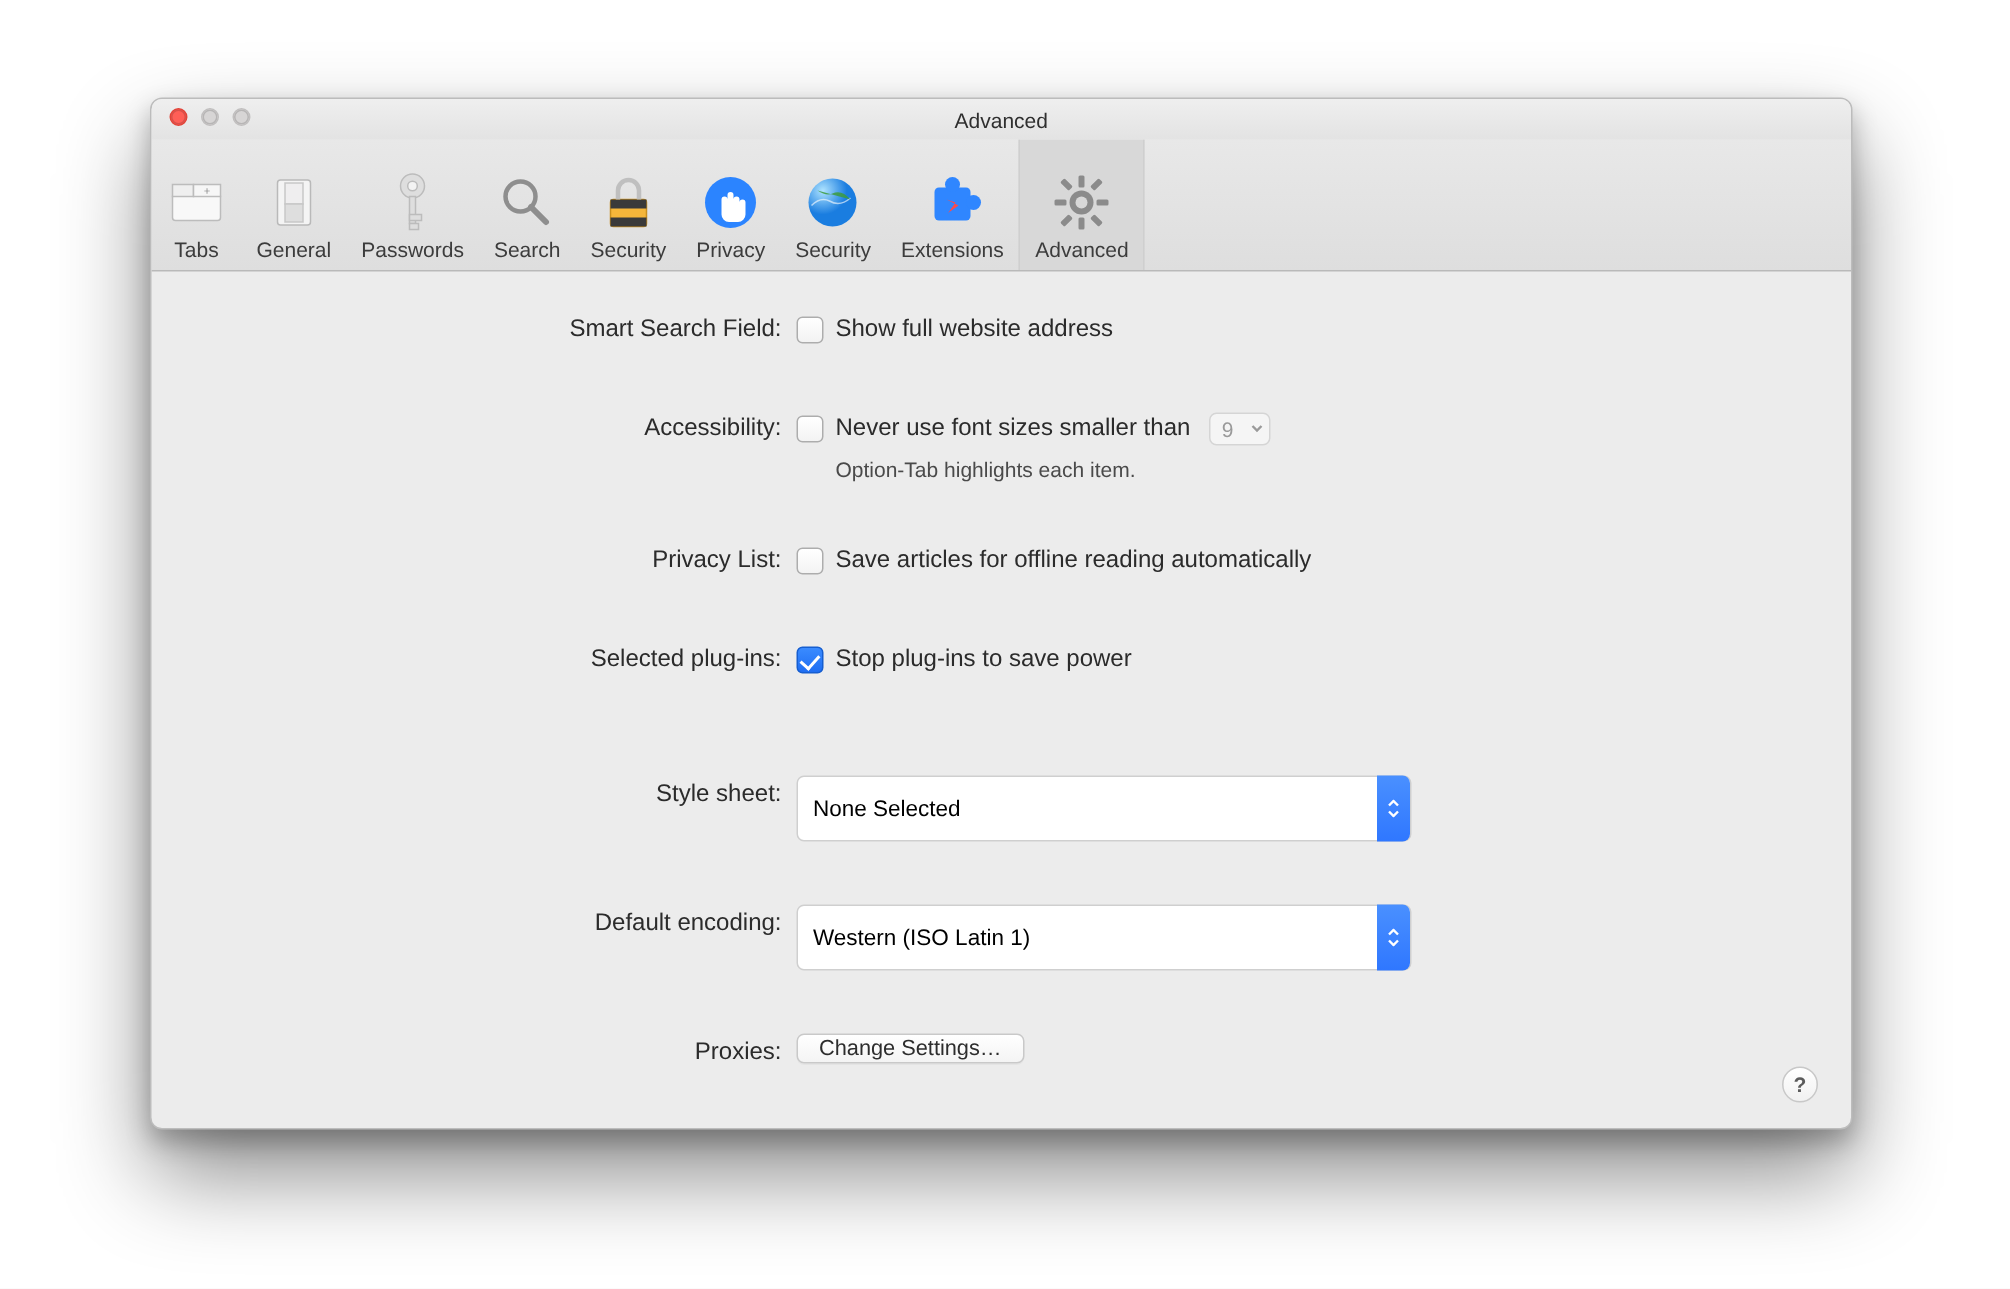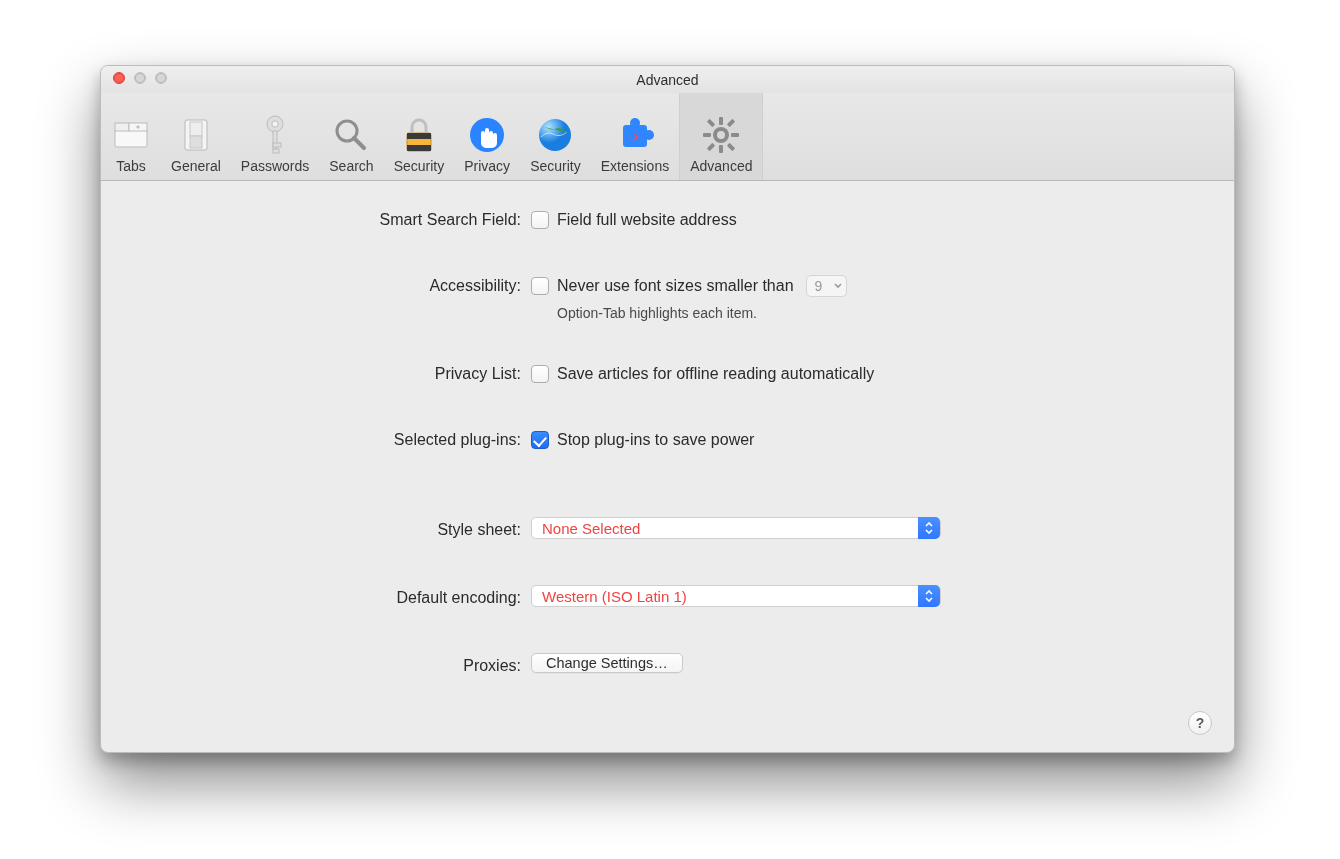--- a/index.html
+++ b/index.html
@@ -77,23 +77,23 @@
   .hint { font-size: 14px; color: #4a4a4a; padding-left: 26px; }
   .muted { color: #9e9e9e; }
   .stepper {
     display: inline-flex; align-items: center; margin-left: 4px;
     height: 22px; border-radius: 5px; overflow: hidden;
     background: #f5f5f5; border: 1px solid #d5d5d5;
   }
   .stepper .val { padding: 0 8px; font-size: 14px; color: #9a9a9a; }
   .stepper .chev { width: 16px; display:flex; align-items:center; justify-content:center; color:#8f8f8f; }
   .select {
-    position: relative; height: 22px; display: inline-flex; align-items: center;
+    position: relative; height: 44px; display: inline-flex; align-items: center;
     background: #fff; border: 1px solid #cfcfcf; border-radius: 5px; min-width: 410px;
-    padding: 0 28px 0 10px; font-size: 15px; color: #ef4444;
+    padding: 0 28px 0 10px; font-size: 15px; color: #000000;
   }
   .select .arrows {
     position: absolute; right: 0; top: -1px; bottom: -1px; width: 22px;
     background: linear-gradient(to bottom, #4a90ff, #2f77ff);
     border-top-right-radius: 5px; border-bottom-right-radius: 5px;
     display: flex; flex-direction: column; align-items: center; justify-content: center;
     color: #fff;
   }
   .select .arrows svg { display:block; }
   .btn {
@@ -246,21 +246,21 @@
       </div>
     </div>
 
     <div class="content">
       <div class="form">
 
         <div class="label">Smart Search Field:</div>
         <div class="ctrls">
           <div class="row">
             <span class="cbox"></span>
-            <span class="txt">Field full website address</span>
+            <span class="txt">Show full website address</span>
           </div>
         </div>
 
         <div class="label" style="height:24px"></div>
           <div></div>
 
         <div class="label">Accessibility:</div>
         <div class="ctrls">
           <div class="row">
             <span class="cbox"></span>

